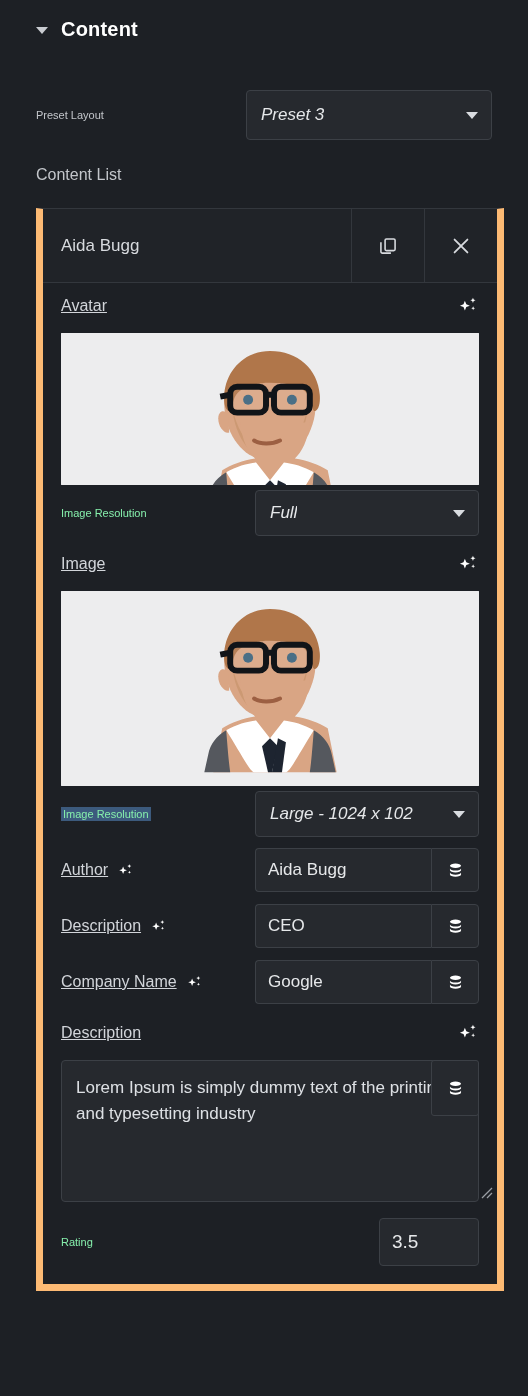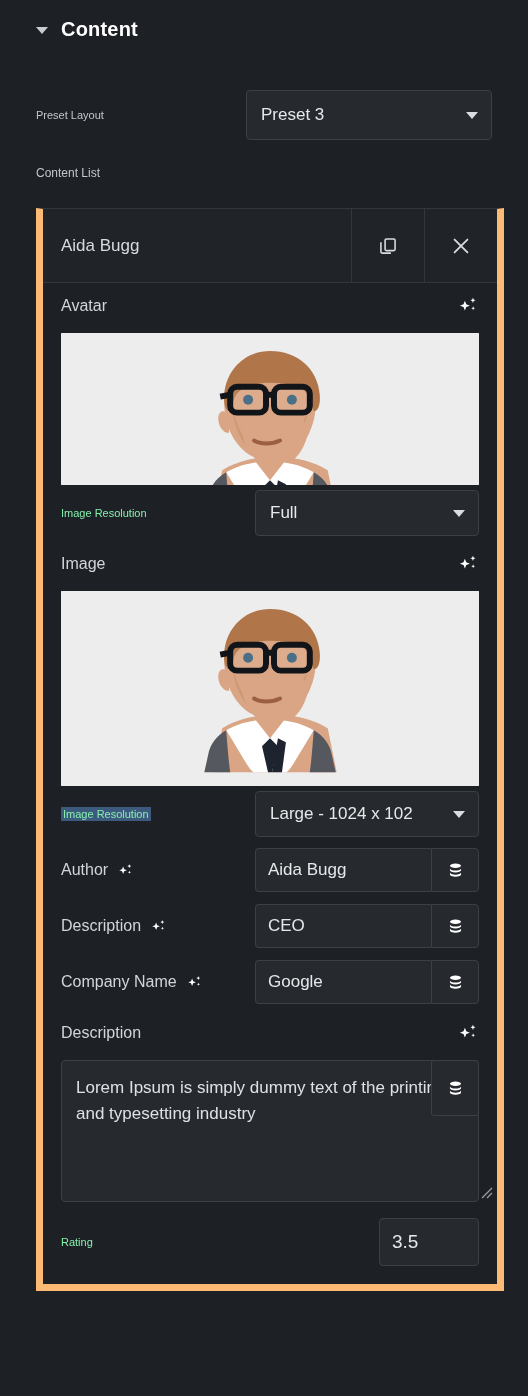--- a/index.html
+++ b/index.html
@@ -39,21 +39,21 @@
     padding: 0 34px 0 14px; color: #e6e8ea; font-size: 17px;
   }
   .select .arrow {
     position: absolute; right: 13px; top: 50%; margin-top: -3px;
     width: 0; height: 0;
     border-left: 6px solid transparent; border-right: 6px solid transparent;
     border-top: 7px solid #d9dce0;
   }
   .select-preset { width: 246px; }
 
-  .content-list-lbl { position: absolute; left: 36px; top: 166px; font-size: 12px; color: #c3c6cb; }
+  .content-list-lbl { position: absolute; left: 36px; top: 166px; font-size: 16px; color: #c3c6cb; }
 
   
   .repeater {
     position: absolute; left: 36px; top: 208px; width: 468px;
     border: 7px solid #fdba74; border-top: 1px solid #33373d;
     background: #1d2025;
   }
   .rep-head {
     display: flex; align-items: stretch; height: 74px;
     border-bottom: 1px solid #33373d; background: #202328;
@@ -65,21 +65,21 @@
   .rep-btn {
     width: 73px; display: flex; align-items: center; justify-content: center;
     border-left: 1px solid #33373d; color: #d7dade;
   }
   .rep-body { padding: 0 0 14px 0; }
 
   .inner-row {
     display: flex; align-items: center; justify-content: space-between;
     padding: 0 18px; height: 46px;
   }
-  .inner-lbl { font-size: 16px; color: #d2d5da; display: flex; align-items: center; gap: 9px; }
+  .inner-lbl { font-size: 16px; color: #d2d5da; display: flex; align-items: center; gap: 9px; text-decoration: underline; }
 
   .thumb {
     margin: 4px 18px 0 18px; height: 152px; border-radius: 1px;
     background: #ededee; overflow: hidden; position: relative;
   }
   .thumb svg { display: block; width: 100%; height: 100%; }
 
   .field-row {
     display: flex; align-items: center; justify-content: space-between;
     padding: 0 18px; height: 56px;
@@ -115,21 +115,21 @@
     display: flex; align-items: center; justify-content: space-between;
     padding: 0 18px; height: 56px; margin-top: 12px;
   }
   .rating-input {
     width: 100px; height: 48px; background: #26292e; border: 1px solid #3c4046;
     border-radius: 4px; display: flex; align-items: center; padding: 0 12px;
     color: #e6e8ea; font-size: 19px;
   }
   .select-res { width: 224px; height: 46px; font-size: 17px; }
   .select-res.narrow { width: 224px; }
-  .sel-txt { white-space: nowrap; overflow: hidden; }
+  .sel-txt { white-space: nowrap; overflow: hidden; font-style: italic; }
 </style>
 </head>
 <body>
 
 <div class="panel">
 
   <div class="sec-header">
     <span class="caret"></span>
     <span class="sec-title">Content</span>
   </div>

